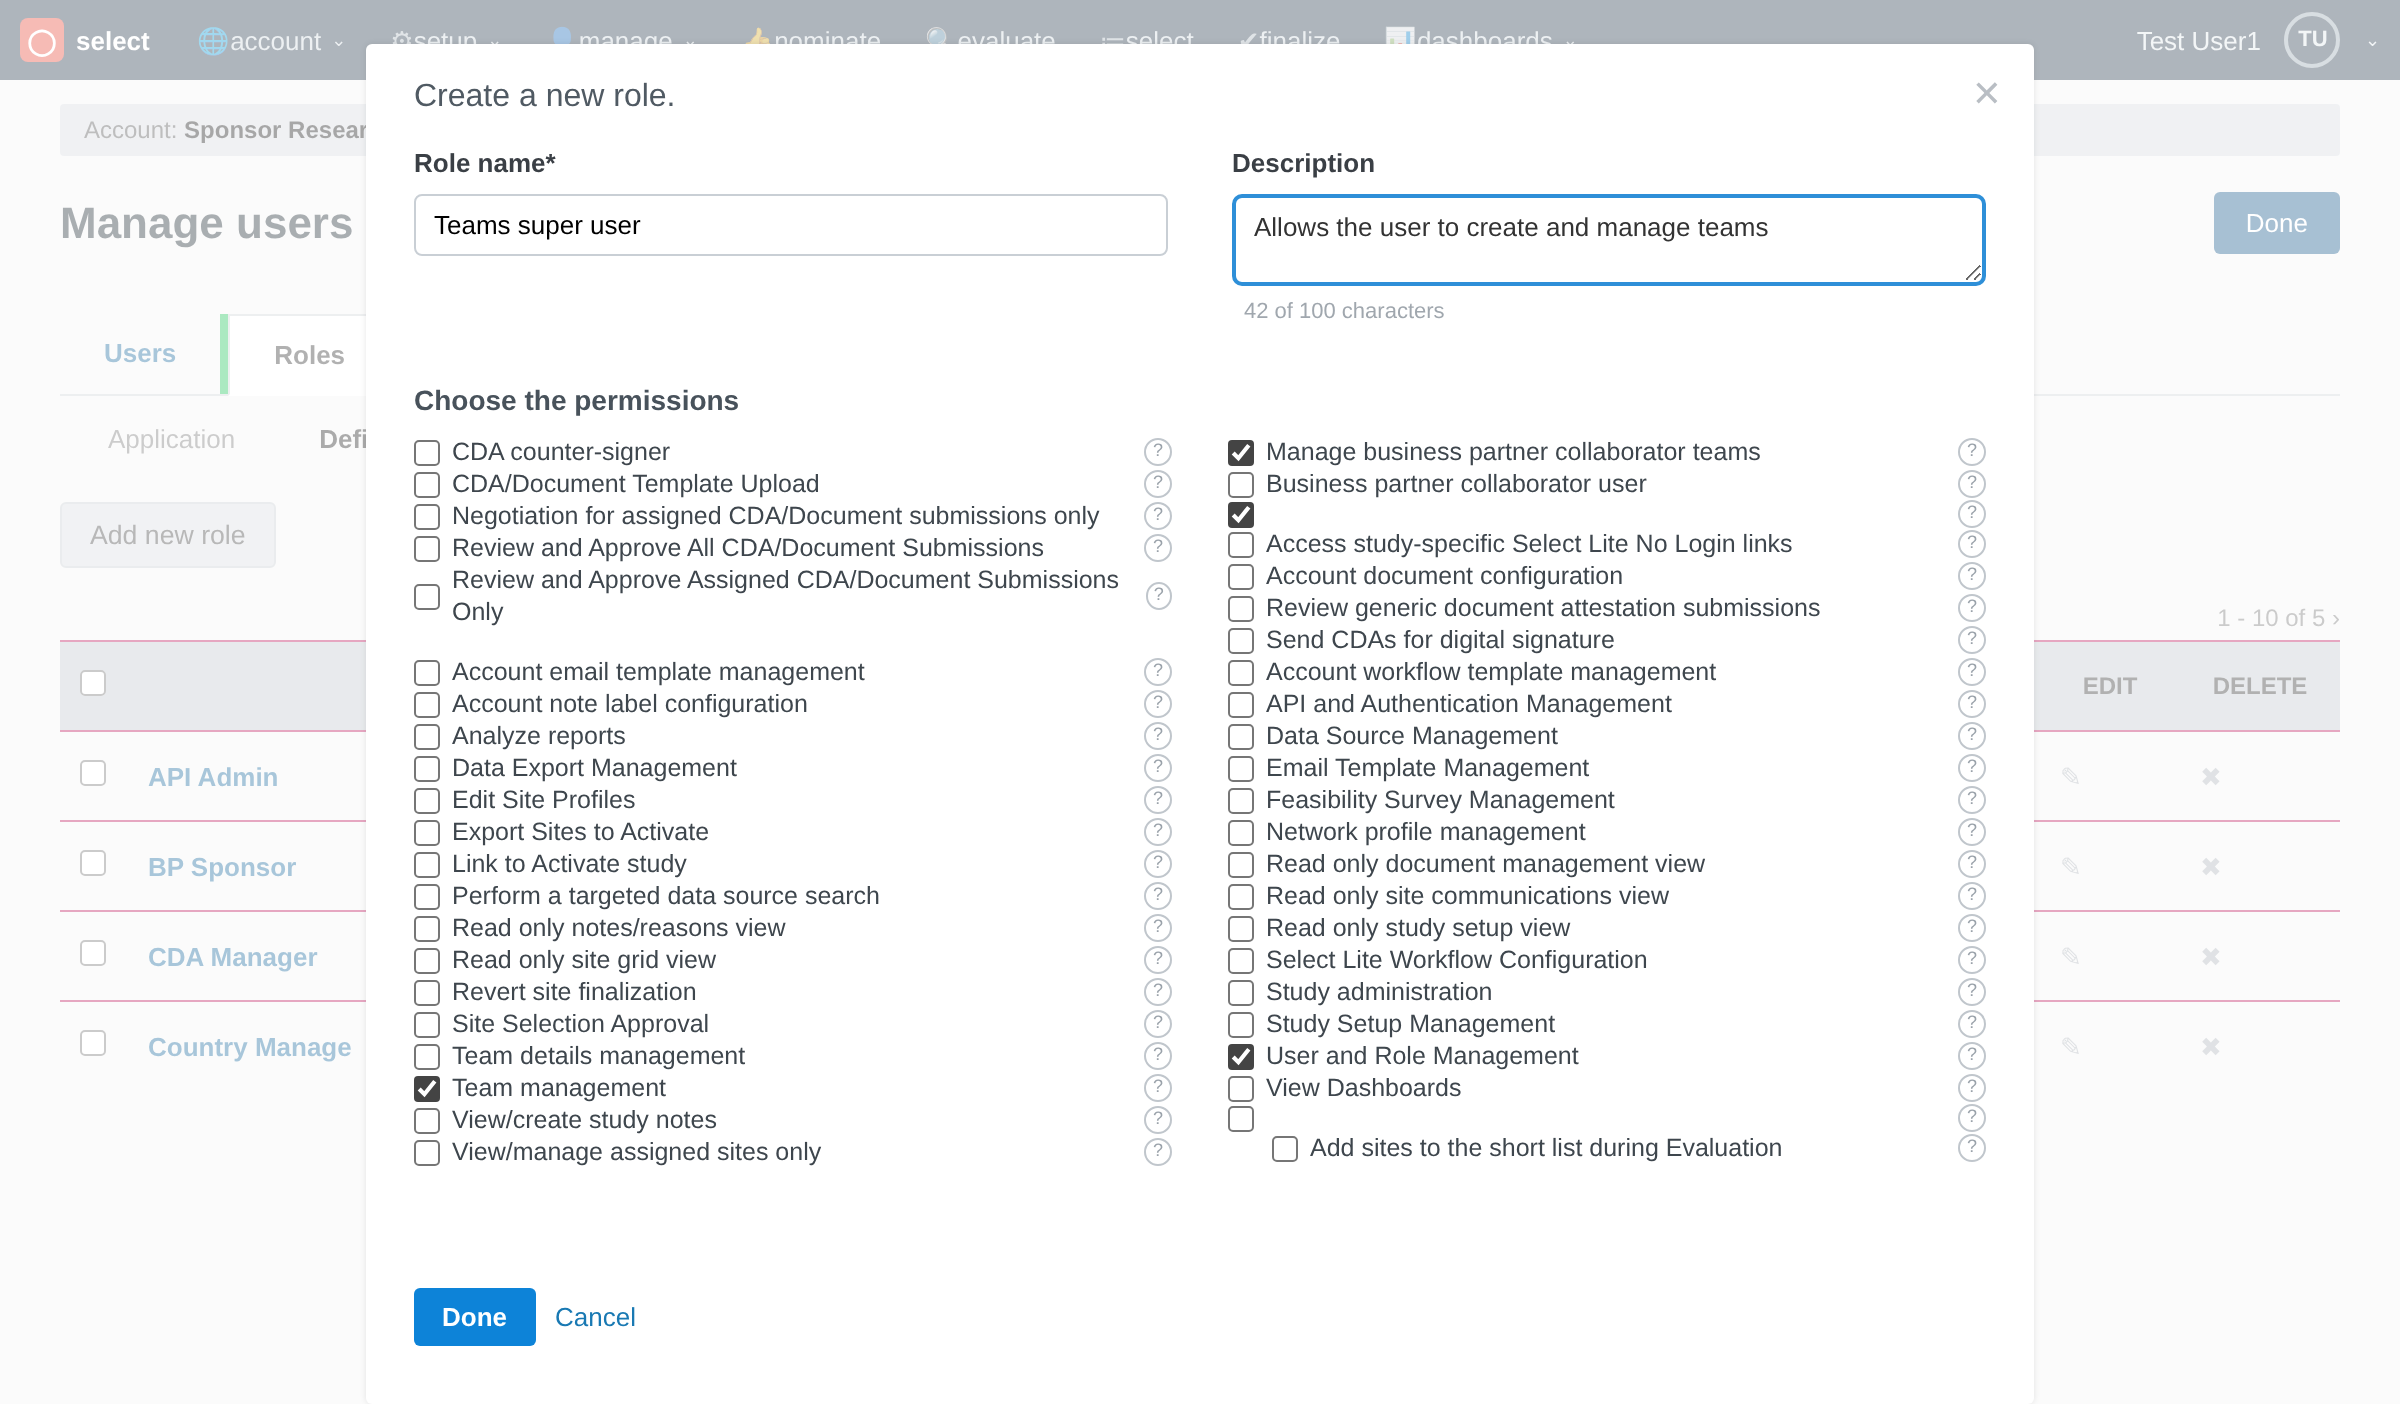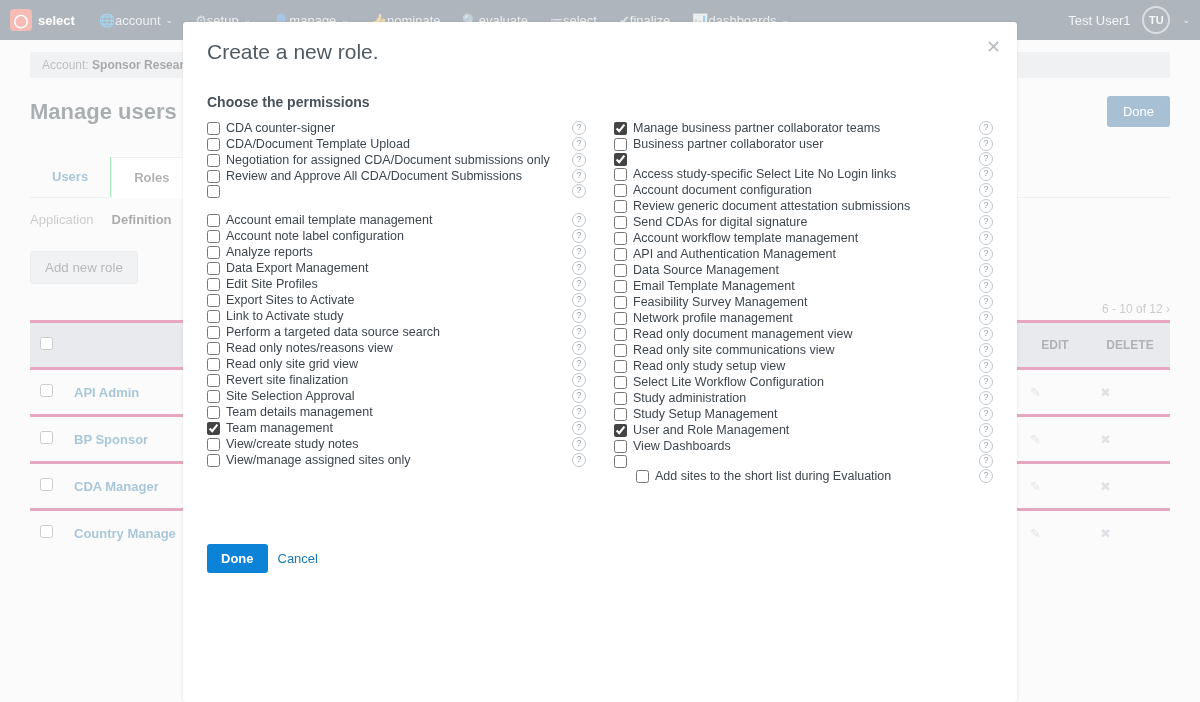--- a/index.html
+++ b/index.html
@@ -85,53 +85,53 @@
   .tabs-row {
     display: flex;
     border-bottom: 1px solid #d0d4d8;
     margin-bottom: 8px;
   }
   .tab {
     padding: 12px 22px;
     font-weight: bold;
     color: #1b6a9e;
     cursor: pointer;
-    border-right: 1px solid #22c55e;
+    border-right: 4px solid #22c55e;
   }
   .tab.active {
     background: #fff;
     border: 1px solid #d0d4d8;
     border-bottom: 1px solid #fff;
     margin-bottom: -1px;
     color: #333;
   }
   .subtabs {
     display: flex;
     gap: 18px;
     margin: 14px 0;
     font-size: 13px;
   }
-  .subtabs .st { color: #7a7a7a; cursor:pointer; }
+  .subtabs .st { color: #7a7a7a; cursor:pointer;margin-left:24px; }
   .subtabs .st.active { color: #222; font-weight:bold; }
   .add-role-btn {
     background: #d9dde2;
     border: 1px solid #c8cdd2;
     padding: 8px 14px;
     border-radius: 3px;
     cursor: pointer;
     color: #444;
     margin: 10px 0 18px;
   }
   .pager { text-align:right; font-size:12px; color:#777; margin-bottom:4px;}
   table.roles {
     width: 100%;
     border-collapse: collapse;
   }
   table.roles th, table.roles td {
-    border-top: 3px solid #be185d;
+    border-top: 1px solid #be185d;
     padding: 14px 10px;
     text-align: left;
     font-size: 13px;
   }
   table.roles th {
     background: #c3c9cf;
     font-weight: bold;
     font-size: 12px;
   }
   table.roles th:last-child, table.roles th:nth-last-child(2) { text-align:center;}
@@ -156,21 +156,21 @@
     position: relative;
   }
   .modal-close {
     position: absolute;
     top: 14px; right: 16px;
     color: #b9bec4;
     cursor: pointer;
     font-size: 18px;
   }
   .modal-title {
-    font-size: 21px;
+    font-size: 16px;
     color: #505a63;
     margin-bottom: 16px;
   }
   .form-row {
     display: flex;
     gap: 32px;
     margin-bottom: 4px;
   }
   .form-col { flex: 1; }
   .form-label {
@@ -331,21 +331,21 @@
   <div class="tabs-row">
     <div class="tab">Users</div>
     <div class="tab active">Roles</div>
   </div>
   <div class="subtabs">
     <span class="st">Application</span>
     <span class="st active">Definition</span>
   </div>
   <button class="add-role-btn">Add new role</button>
   <div class="pager">
-    <span>6 - 10 of 12</span>
+    <span>1 - 10 of 5</span>
     <span> ›</span>
   </div>
   <table class="roles">
     <thead>
       <tr>
         <th style="width:34px;"><input type="checkbox" style=""></th>
         <th style="width:200px;"></th>
         <th></th>
         <th style="width:70px;">EDIT</th>
         <th style="width:80px;">DELETE</th>
@@ -381,20 +381,31 @@
           <td class="del-icon">✖</td>
         </tr>
       </tbody>
   </table>
 </div>
 
 <div class="overlay">
   <div class="modal">
     <div class="modal-close">✕</div>
     <div class="modal-title">Create a new role.</div>
+    <div class="form-row">
+      <div class="form-col">
+        <label class="form-label">Role name*</label>
+        <input class="text-input" type="text" value="Teams super user" style="">
+      </div>
+      <div class="form-col">
+        <label class="form-label">Description</label>
+        <textarea class="textarea-input" id="desc-ta" style="">Allows the user to create and manage teams</textarea>
+        <div class="char-count">42 of 100 characters</div>
+      </div>
+    </div>
 
     <div class="section-head">Choose the permissions</div>
     <div class="perm-cols">
       <div class="perm-col" id="perm-left">
           <div class="perm-group">
             <div class="perm-item">
               <input type="checkbox" style="">
               <span>CDA counter-signer</span>
               <span class="help">?</span>
             </div>
@@ -408,20 +419,21 @@
               <span>Negotiation for assigned CDA/Document submissions only</span>
               <span class="help">?</span>
             </div>
             <div class="perm-item">
               <input type="checkbox" style="">
               <span>Review and Approve All CDA/Document Submissions</span>
               <span class="help">?</span>
             </div>
             <div class="perm-item">
               <input type="checkbox" style="">
+              <span>Review and Approve Assigned CDA/Document Submissions Only</span>
               <span class="help">?</span>
             </div>
           </div>
           <div class="perm-group">
             <div class="perm-item">
               <input type="checkbox" style="">
               <span>Account email template management</span>
               <span class="help">?</span>
             </div>
             <div class="perm-item">

